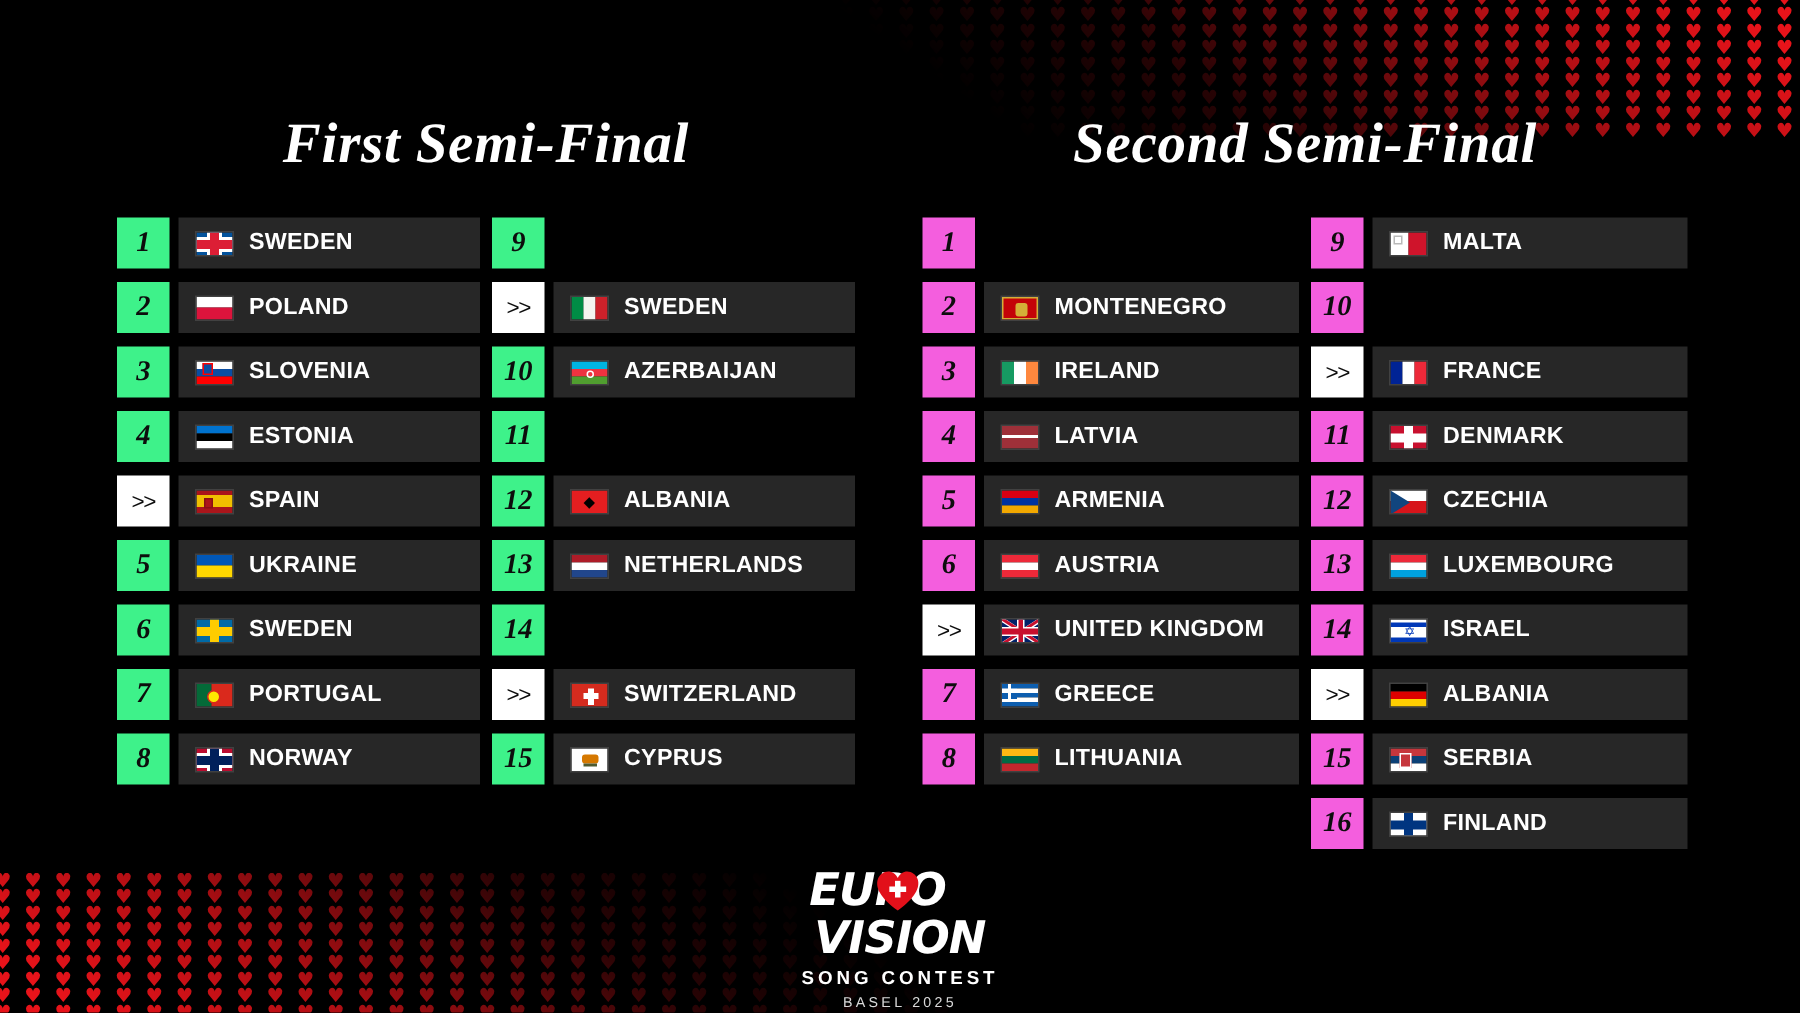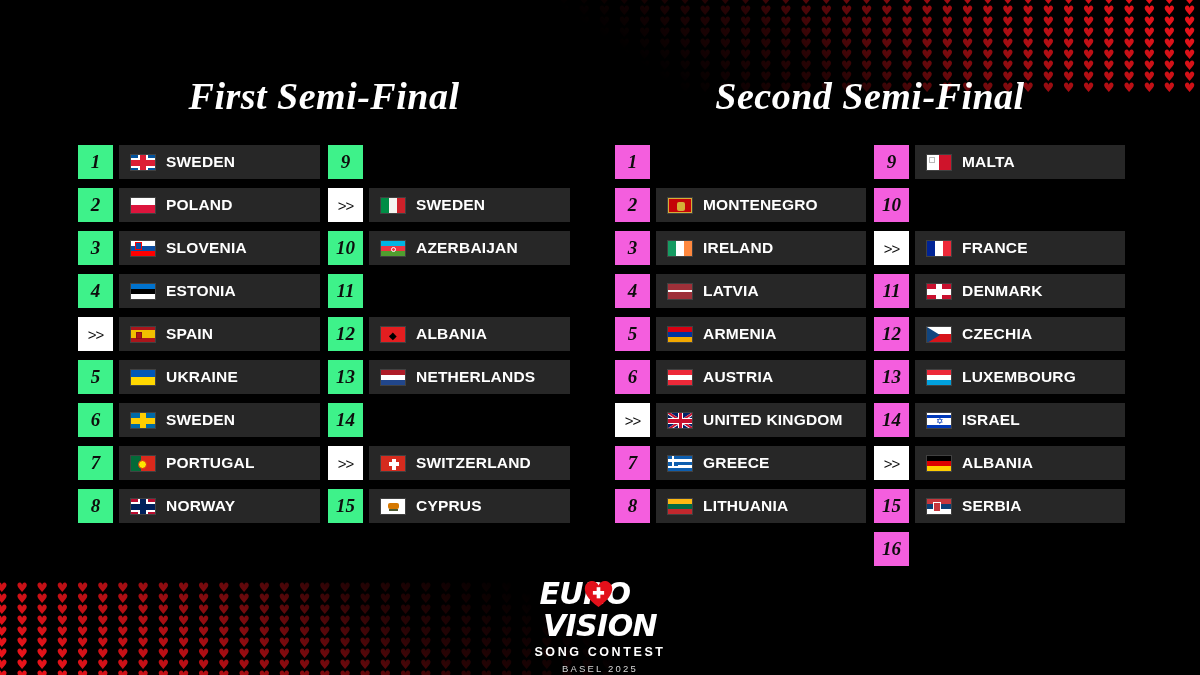--- a/index.html
+++ b/index.html
@@ -634,20 +634,28 @@
                   <i style="background:#0c4076"></i>
                   <i style="background:#ffffff"></i>
                 </span>
                 <span class="ov" style="left:6px;top:3px;width:8px;height:10px;background:#c6363c;border:0.5px solid #fff"></span>
               </span>
               <span class="cname">SERBIA</span>
             </div>
           </div>
           <div class="row">
             <div class="num pink">16</div>
+            <div class="entry">
+              <span class="flag">
+                <span style="position:absolute;inset:0;background:#ffffff"></span>
+                <span class="ov" style="left:9px;top:0;width:6px;height:100%;background:#003580"></span>
+                <span class="ov" style="left:0;top:5.5px;width:100%;height:6px;background:#003580"></span>
+              </span>
+              <span class="cname">FINLAND</span>
+            </div>
           </div>
         </div>
       </div>
   </div>
 
   <div class="footer">
 
     <div class="euro-logo">
       <div class="euro-word">
         <span>EURO</span><span class="gap"></span><span>VISION</span>

